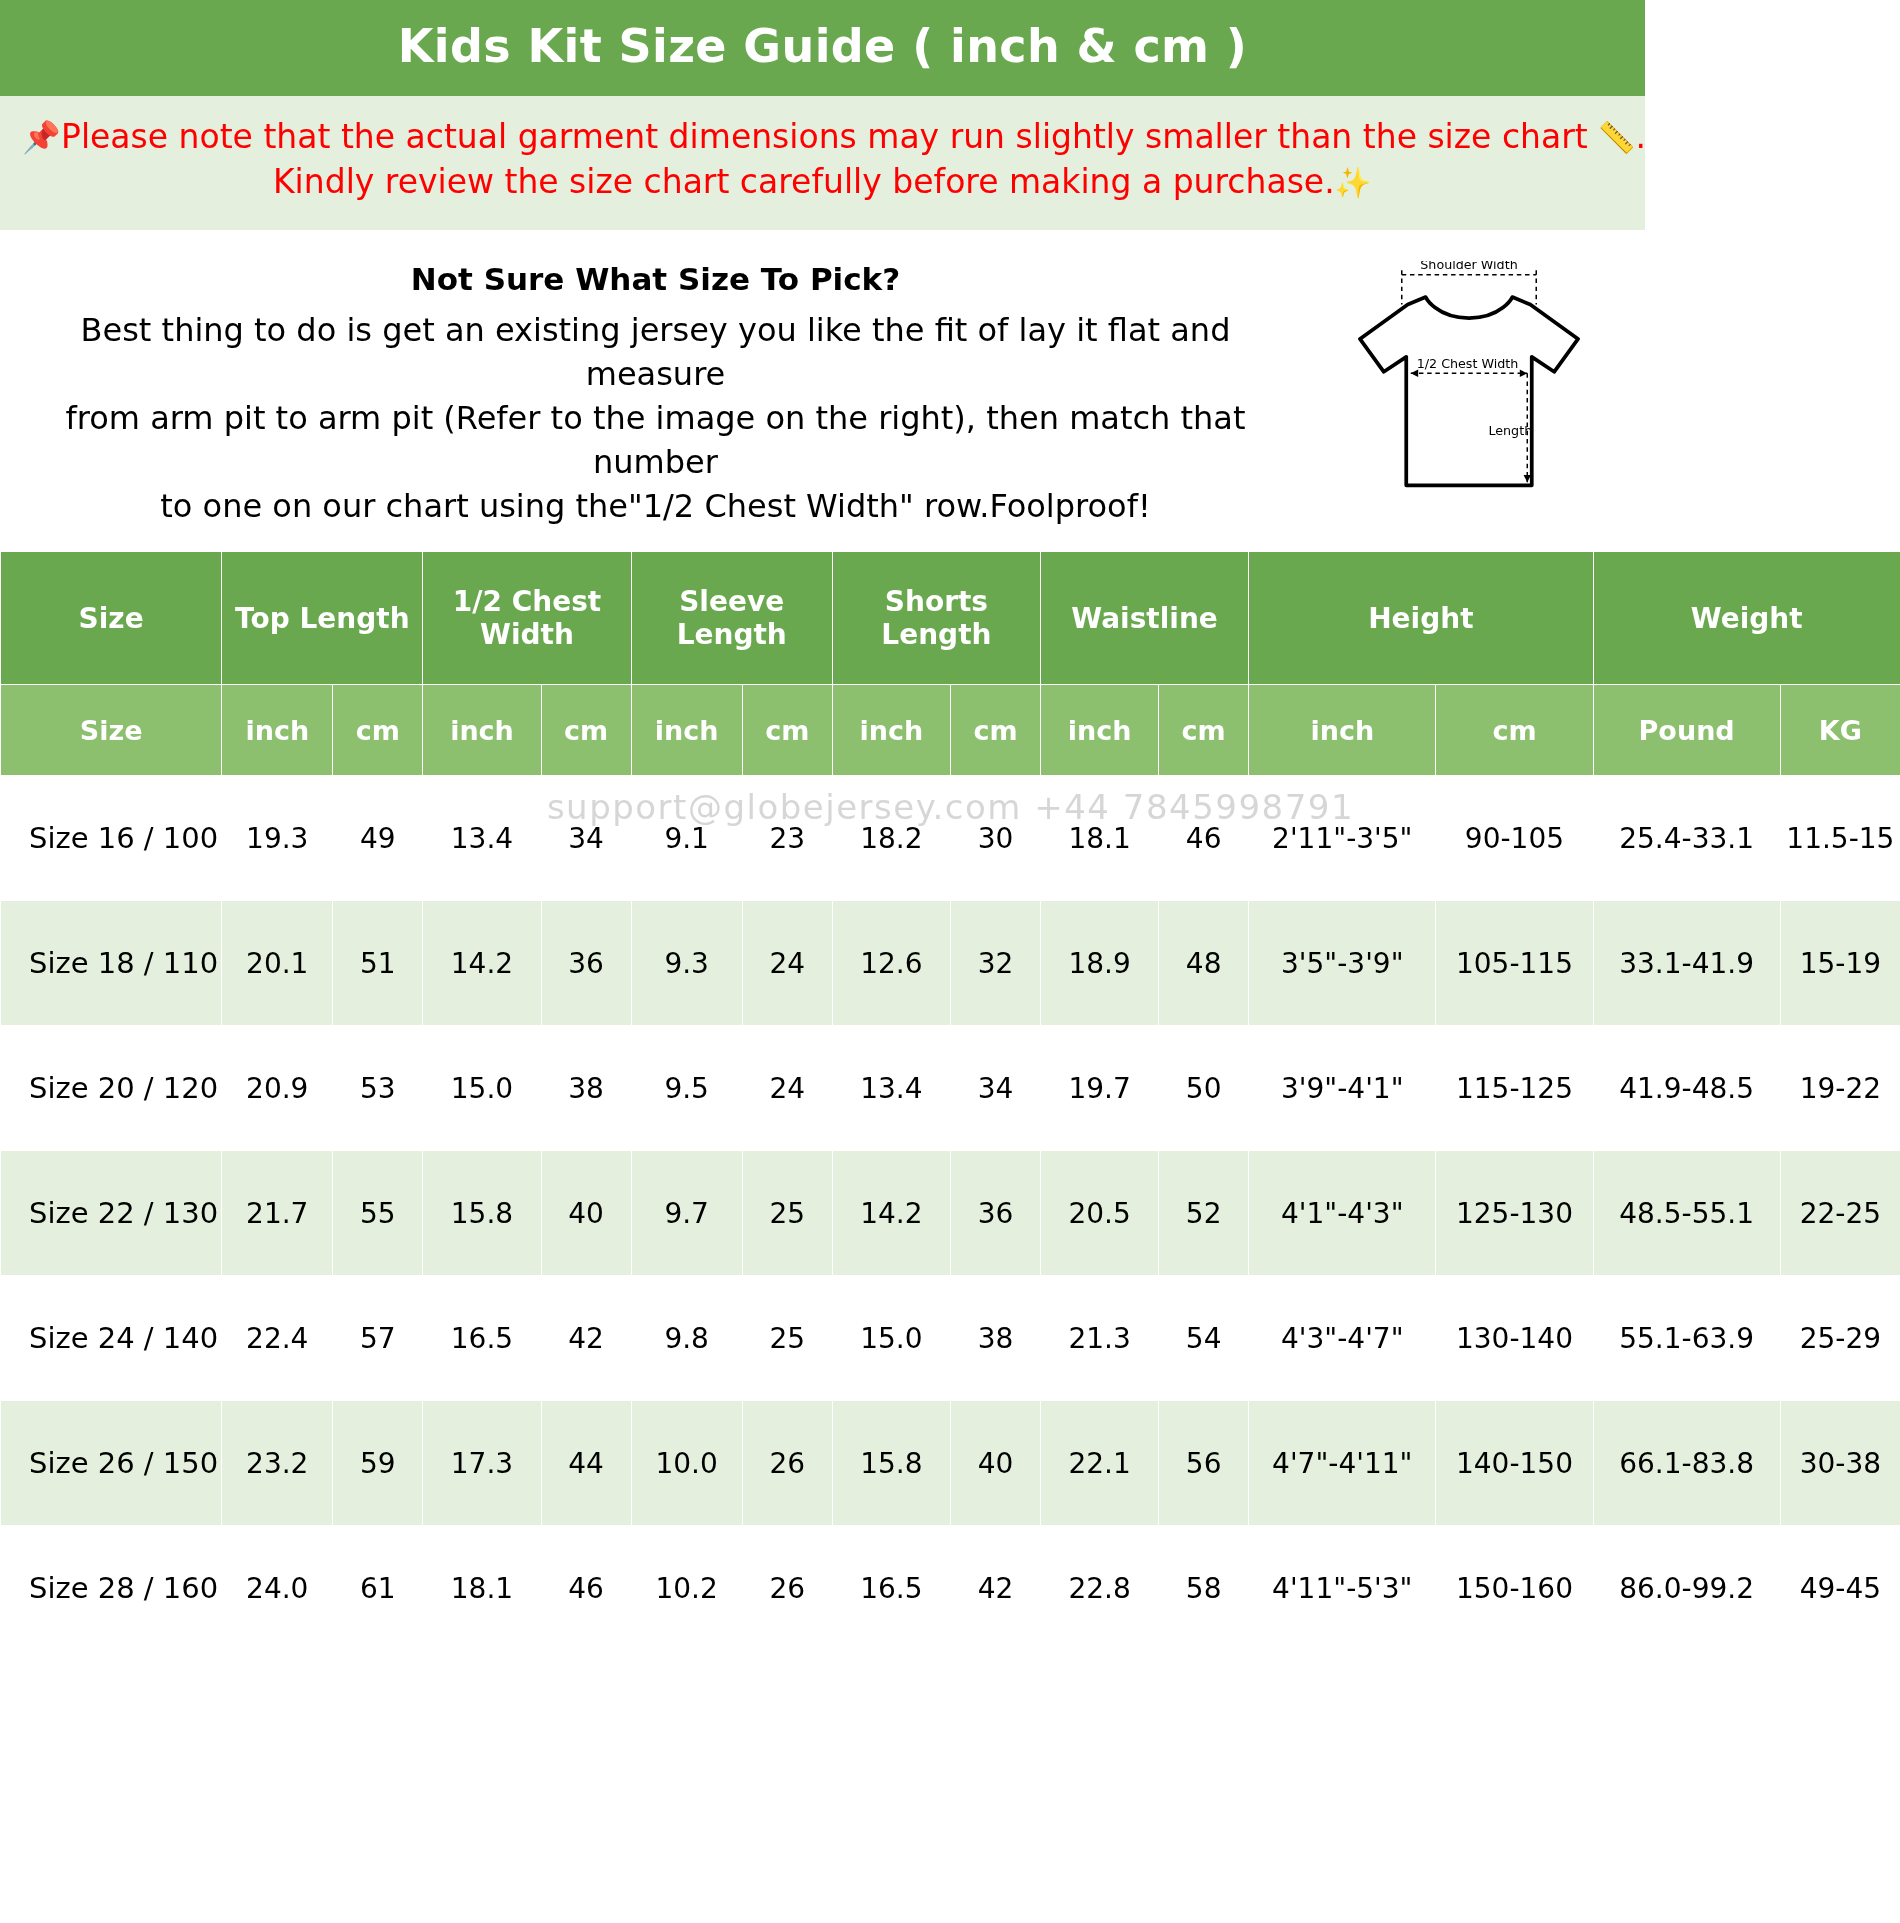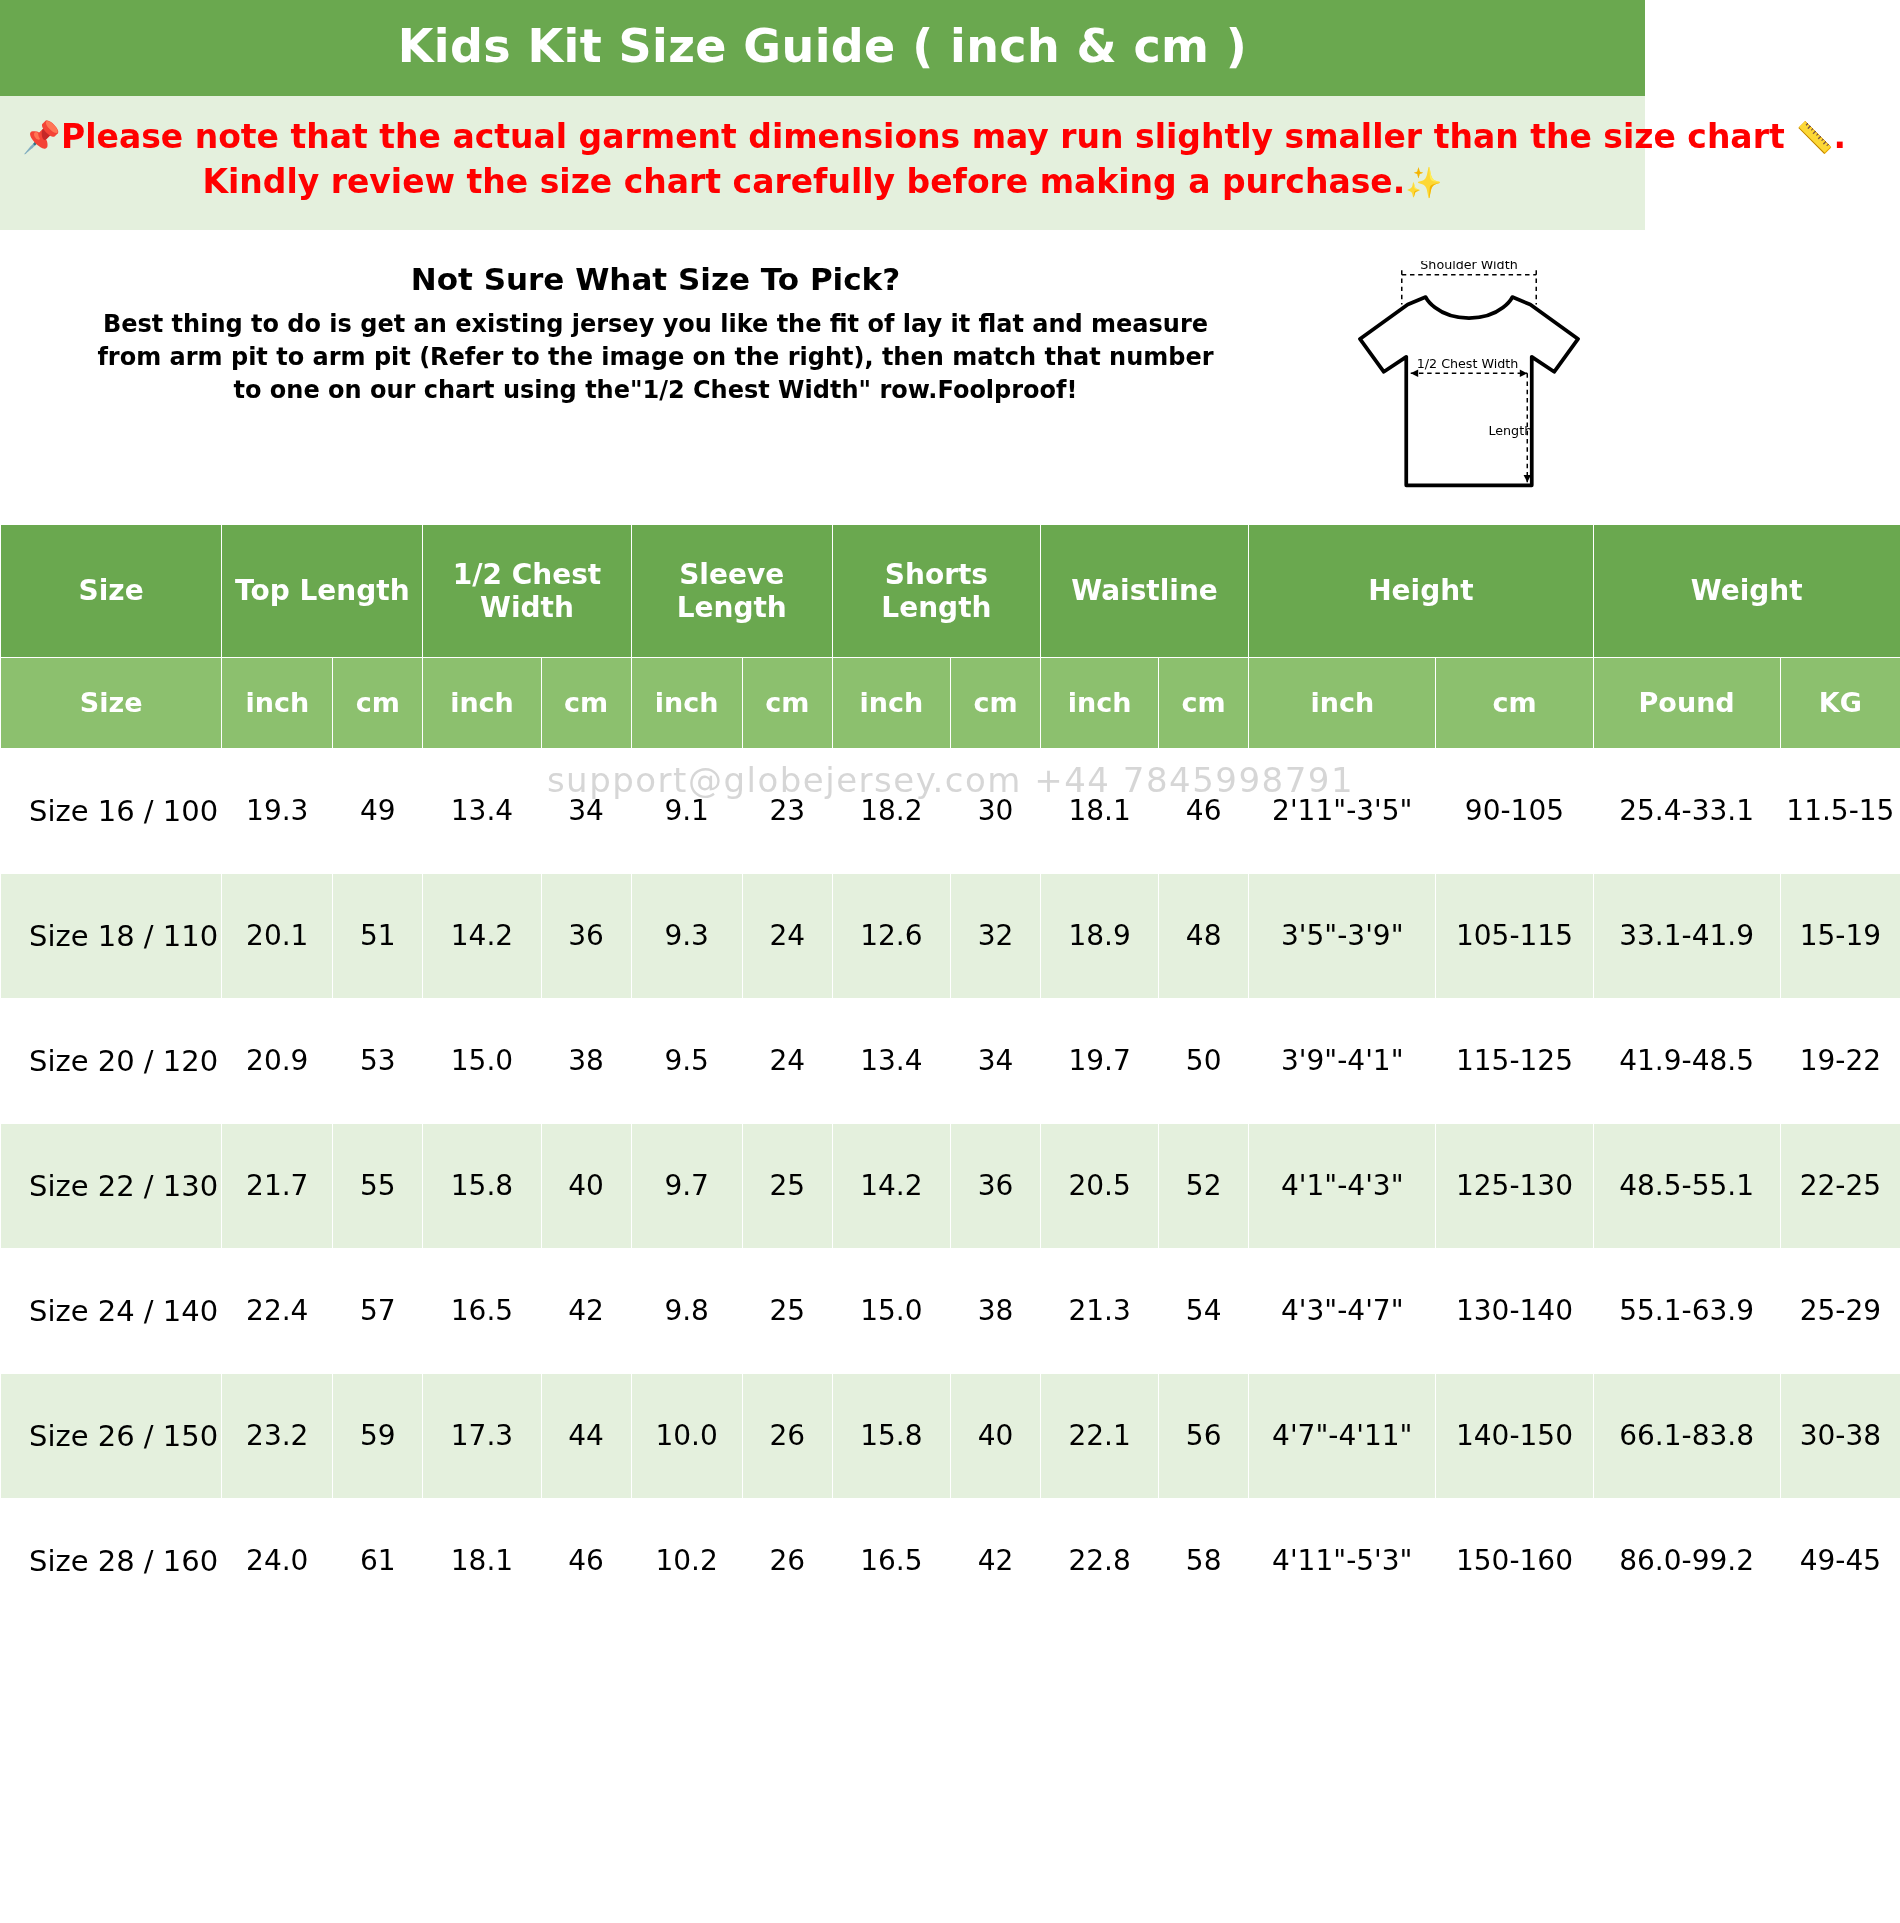--- a/index.html
+++ b/index.html
@@ -31,21 +31,21 @@
 
   
   .note-band {
     background: #e4f0dd;
     padding: 19.4px 22.4px 25.4px 22.4px;
     text-align: center;
   }
   .note-line {
     color: #ff0000;
     font-size: 33px;
-    font-weight: bold;
+    font-weight: normal;
     line-height: 1.35;
     white-space: nowrap;
   }
   .pin-icon { font-size: 31px; }
   .ruler-icon { font-size: 30px; }
   .sparkle-icon { font-size: 30px; }
 
   
   .help-section {
     display: flex;
@@ -60,22 +60,22 @@
     text-align: center;
     padding: 13.5px 15px 7.5px 15px;
     color: #000000;
   }
   .help-heading {
     font-size: 31px;
     font-weight: bold;
     margin-bottom: 10.5px;
   }
   .help-body {
-    font-size: 24px;
-    font-weight: bold;
+    font-size: 32px;
+    font-weight: normal;
     line-height: 1.38;
   }
   .diagram {
     flex: 0 0 292px;
     padding: 13.5px 30px 0 0;
     display: flex;
     flex-direction: column;
     align-items: center;
   }
   .diagram svg { display: block; }

